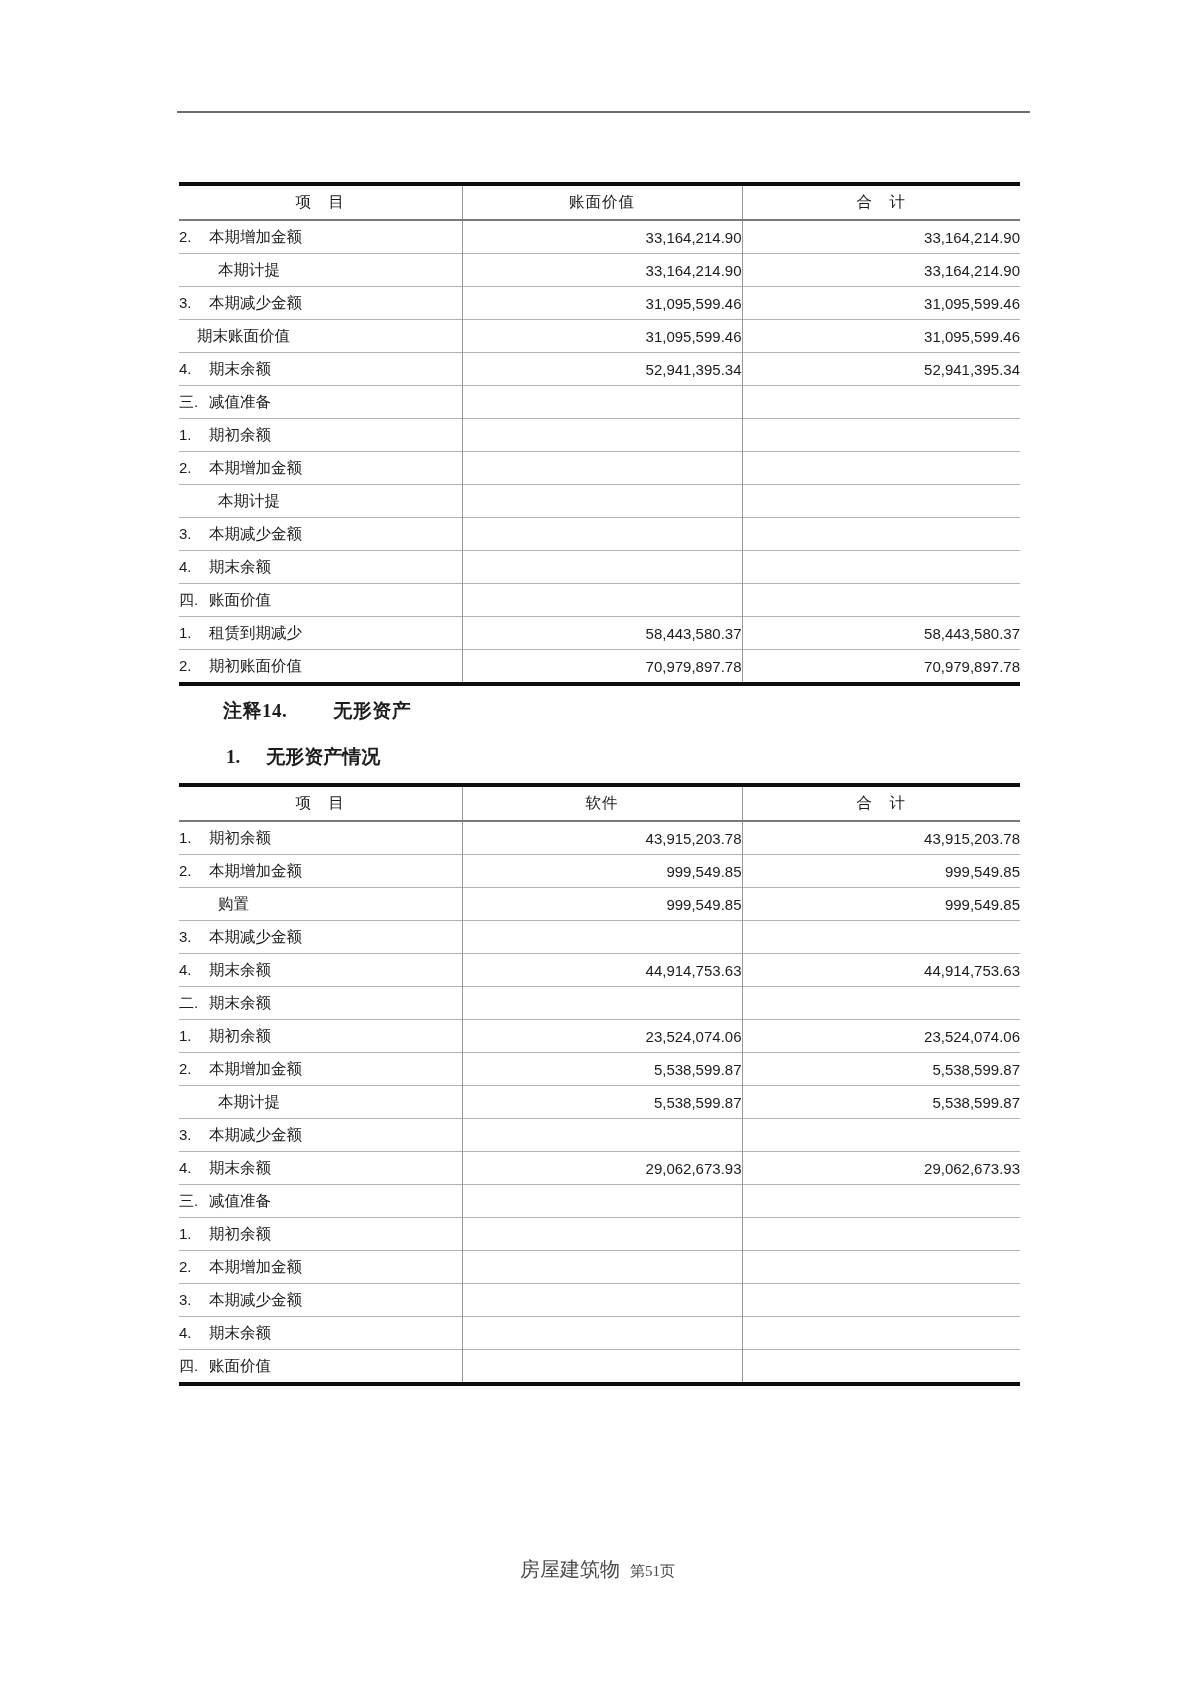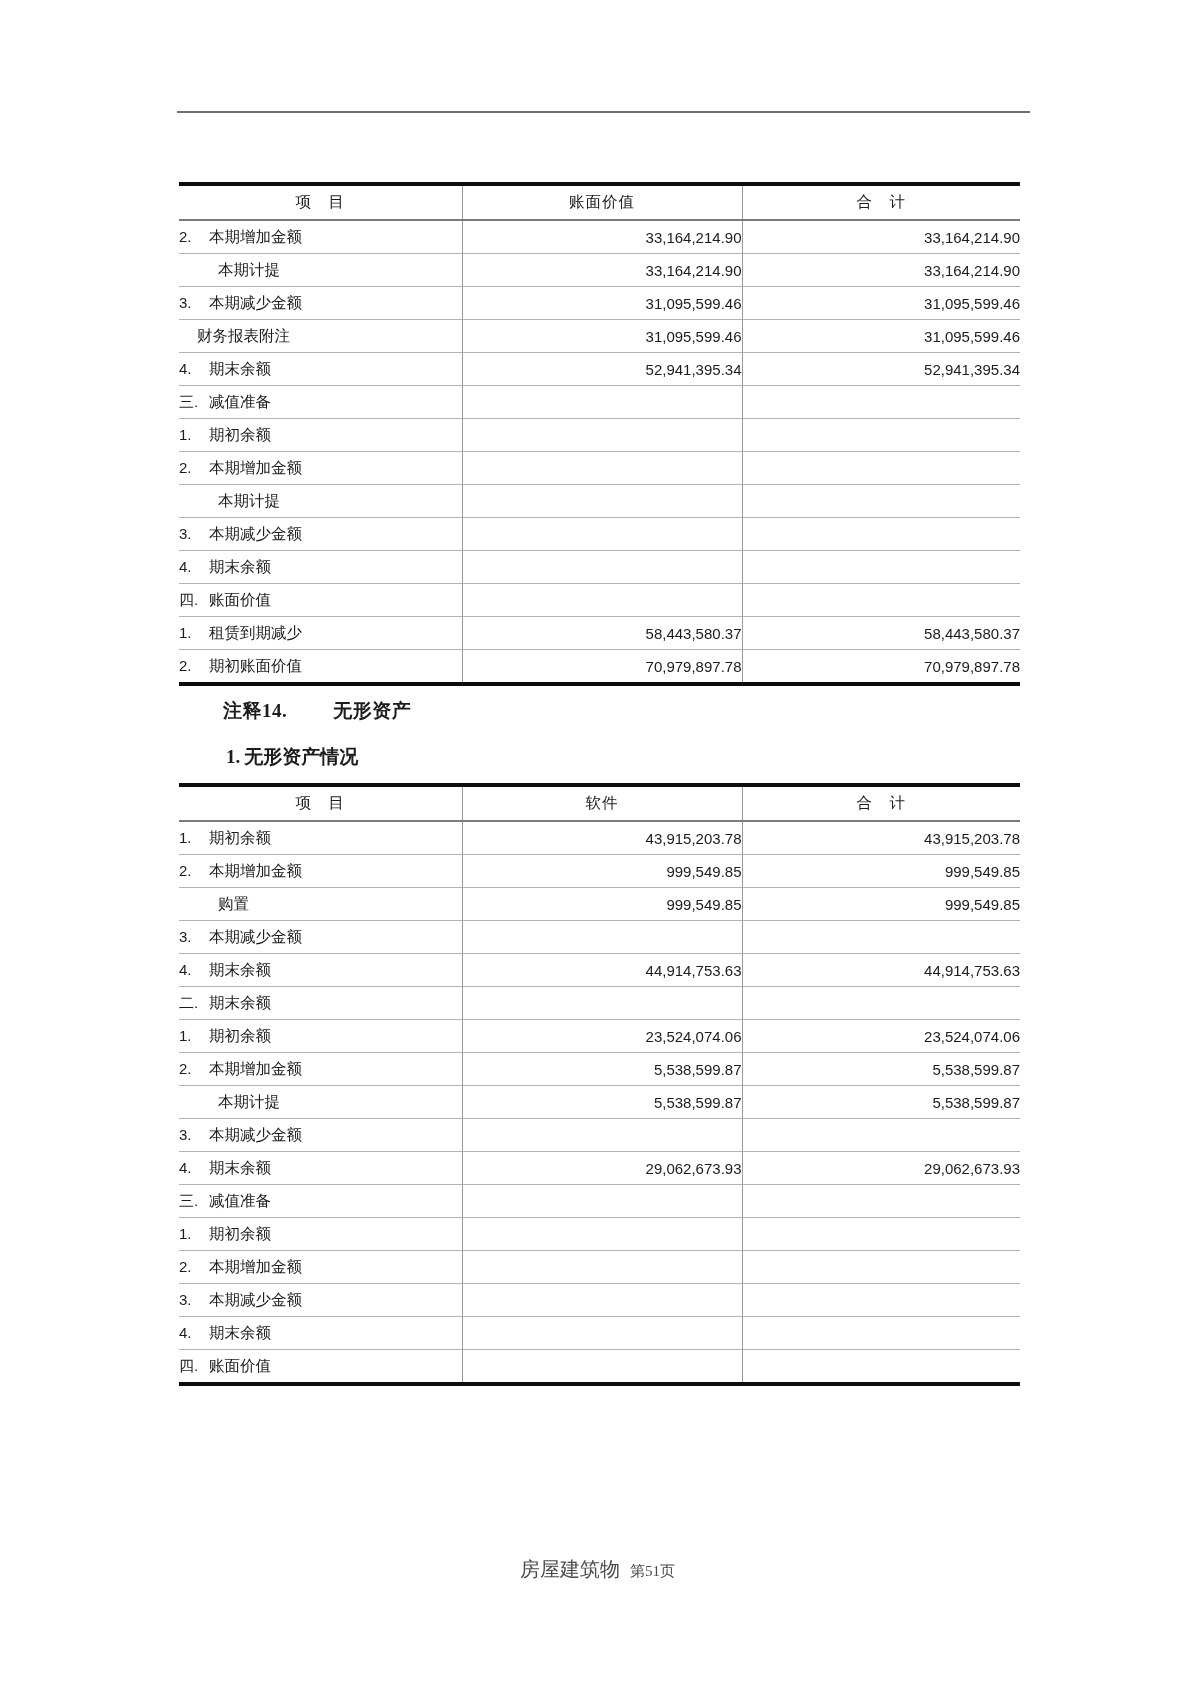--- a/index.html
+++ b/index.html
@@ -52,21 +52,21 @@
   }
   .sec-heading{
     position:absolute;top:698px;left:223px;
     font-weight:bold;font-size:19px;letter-spacing:.5px;
   }
   .sec-heading .sec-title{margin-left:46px;margin-top:32px;}
   .sub-heading{
     position:absolute;top:744px;left:226px;
     font-weight:bold;font-size:19px;
   }
-  .sub-heading .sub-title{margin-left:4px;}
+  .sub-heading .sub-title{margin-left:26px;}
   .footer{
     position:absolute;top:1556px;left:177px;width:841px;
     text-align:center;color:#4a4a4a;
   }
   .footer .f-title{font-size:20px;}
   .footer .f-page{font-size:15px;margin-left:10px;}
 </style>
 </head>
 <body>
 
@@ -97,21 +97,21 @@
           <td class="c-label ind-sub"><span class="lbl">本期计提</span></td>
           <td class="c-val">33,164,214.90</td>
           <td class="c-val">33,164,214.90</td>
         </tr>
         <tr>
           <td class="c-label"><span class="num">3.</span><span class="lbl">本期减少金额</span></td>
           <td class="c-val">31,095,599.46</td>
           <td class="c-val">31,095,599.46</td>
         </tr>
         <tr>
-          <td class="c-label ind-flush"><span class="lbl">财务报表附注</span></td>
+          <td class="c-label ind-flush"><span class="lbl">期末账面价值</span></td>
           <td class="c-val">31,095,599.46</td>
           <td class="c-val">31,095,599.46</td>
         </tr>
         <tr>
           <td class="c-label"><span class="num">4.</span><span class="lbl">期末余额</span></td>
           <td class="c-val">52,941,395.34</td>
           <td class="c-val">52,941,395.34</td>
         </tr>
         <tr>
           <td class="c-label"><span class="num">三.</span><span class="lbl">减值准备</span></td>

